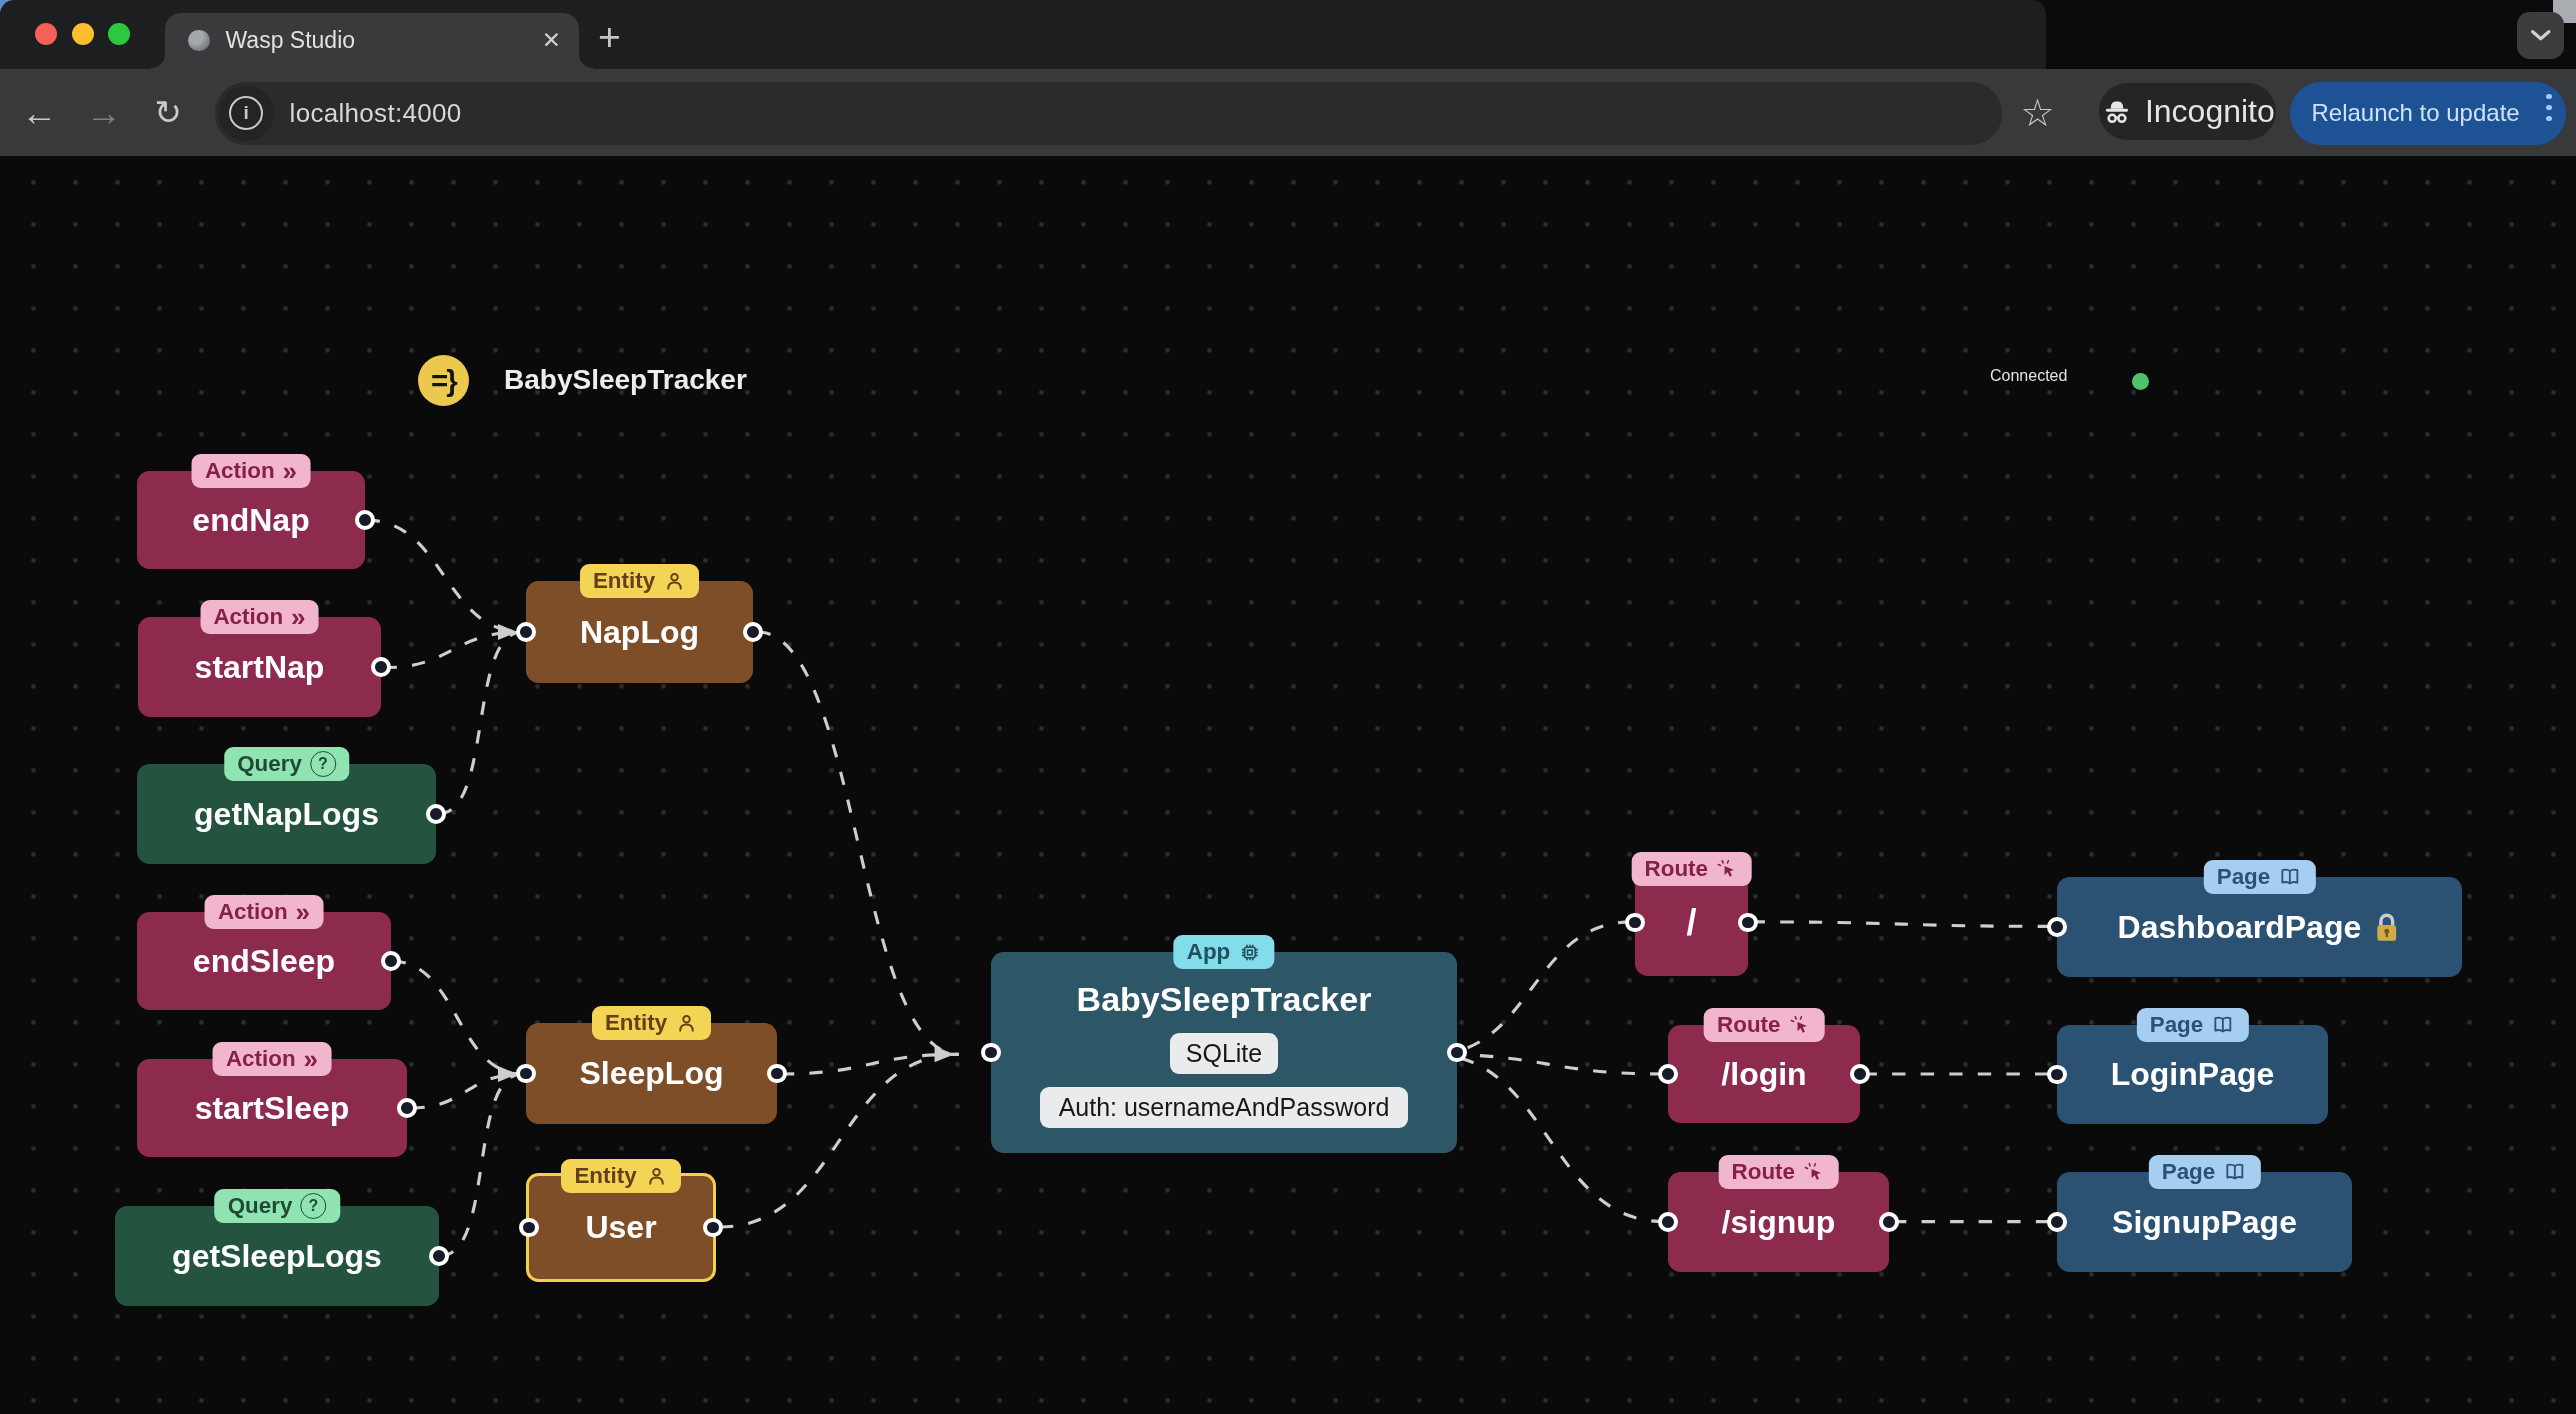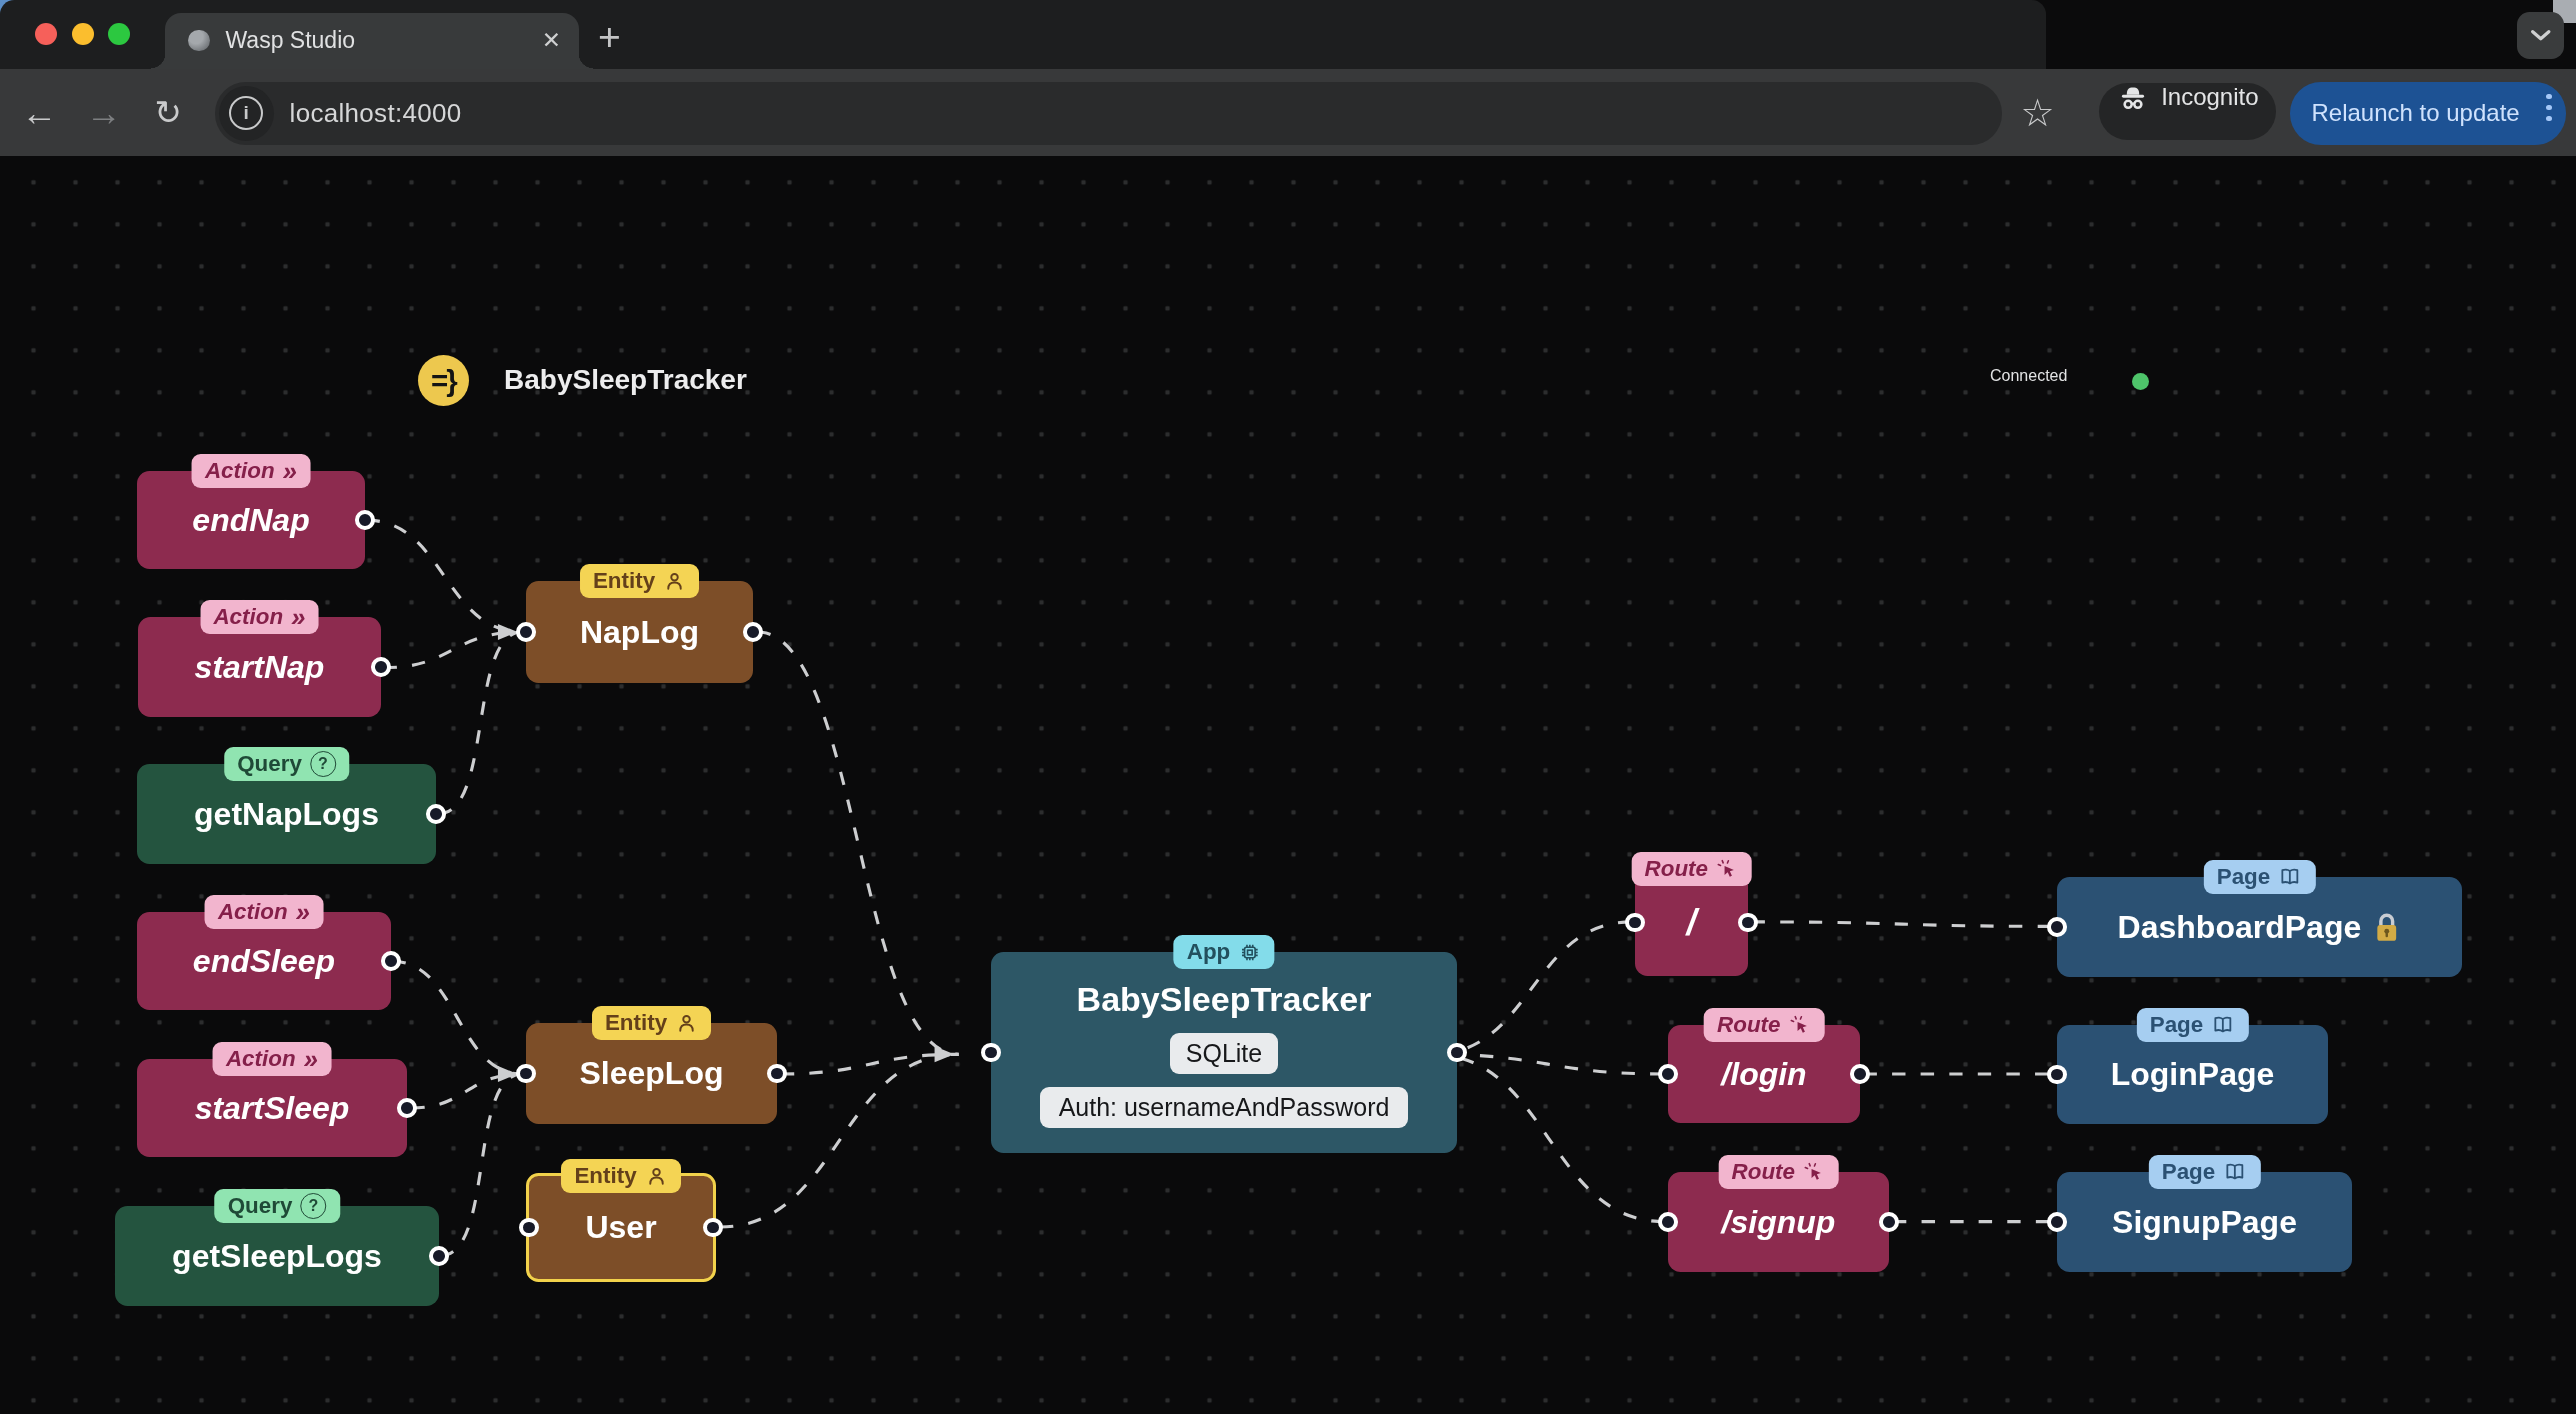--- a/index.html
+++ b/index.html
@@ -42,22 +42,22 @@
   .urlbar{position:absolute;left:215px;top:12.5px;width:1787px;height:63px;border-radius:31px;
           background:#2a2b2c;display:flex;align-items:center;}
   .info-wrap{width:55px;height:55px;border-radius:50%;background:#232425;margin-left:3.6px;
           display:flex;align-items:center;justify-content:center;}
   .info-circ{width:30px;height:30px;border-radius:50%;border:2.7px solid #c8c9ca;color:#c8c9ca;
           display:flex;align-items:center;justify-content:center;font-size:19px;font-weight:600;}
   .url-text{margin-left:16px;font-size:26px;color:#d6d7d8;letter-spacing:0.3px;}
   .star{position:absolute;left:2016px;top:0;height:87px;width:43px;display:flex;align-items:center;
         justify-content:center;font-size:38px;color:#c9cacb;}
   .incog{position:absolute;left:2099px;top:14.3px;width:177px;height:57px;border-radius:29px;
-        background:#242526;display:flex;justify-content:center;gap:10.7px;
-        color:#e4e5e6;font-size:24px;}
+        background:#242526;display:flex;align-items:center;justify-content:center;gap:10.7px;
+        color:#e4e5e6;font-size:32px;}
   .relaunch{position:absolute;left:2290px;top:12.5px;width:276px;height:63px;border-radius:31px;
         background:#1d5294;color:#cfe2fd;font-size:24px;font-weight:500;
         display:flex;align-items:center;padding-left:21.5px;box-sizing:border-box;}
   .vdots{position:absolute;right:14.3px;top:12.5px;display:flex;flex-direction:column;gap:5.4px;}
   .vdots i{width:5.4px;height:5.4px;border-radius:50%;background:#a5c8f8;}
 
   
   .canvas{position:absolute;left:0;top:156px;width:2576px;height:1258px;background:#0a0a0b;
      background-image:radial-gradient(#2c2d2e 2.3px, transparent 2.6px);
      background-size:42px 42px;background-position:12.5px 5.4px;}
@@ -76,21 +76,21 @@
 
   
   .node{position:absolute;border-radius:12.5px;display:flex;align-items:center;justify-content:center;
         box-sizing:border-box;}
   .node-label{font-size:32px;font-weight:700;color:#fff;white-space:nowrap;display:flex;
         align-items:center;gap:10.7px;}
   .badge{position:absolute;top:-17px;left:50%;transform:translateX(-50%);height:34px;
         padding:0 13.4px;border-radius:9px;display:flex;align-items:center;gap:8px;
         font-size:22.4px;font-weight:600;white-space:nowrap;}
   .badge svg{display:block;}
-  .k-action{background:#8d2b4f;font-style:italic;}
+  .k-action{background:#8d2b4f;}
   .k-action .badge{background:#f2b5ce;color:#85204a;}
   .k-query{background:#24543f;}
   .k-query .badge{background:#90e4b1;color:#1f4a37;}
   .k-entity{background:#7d4e28;}
   .k-entity .badge{background:#f4d454;color:#64401a;text-align:right;}
   .k-app{background:#2d5766;}
   .k-app .badge{background:#83dcea;color:#23505e;}
   .k-page{background:#2b5173;}
   .k-page .badge{background:#a6cef1;color:#2b5173;}
   .sel{border:3.6px solid #f2d24b;}

